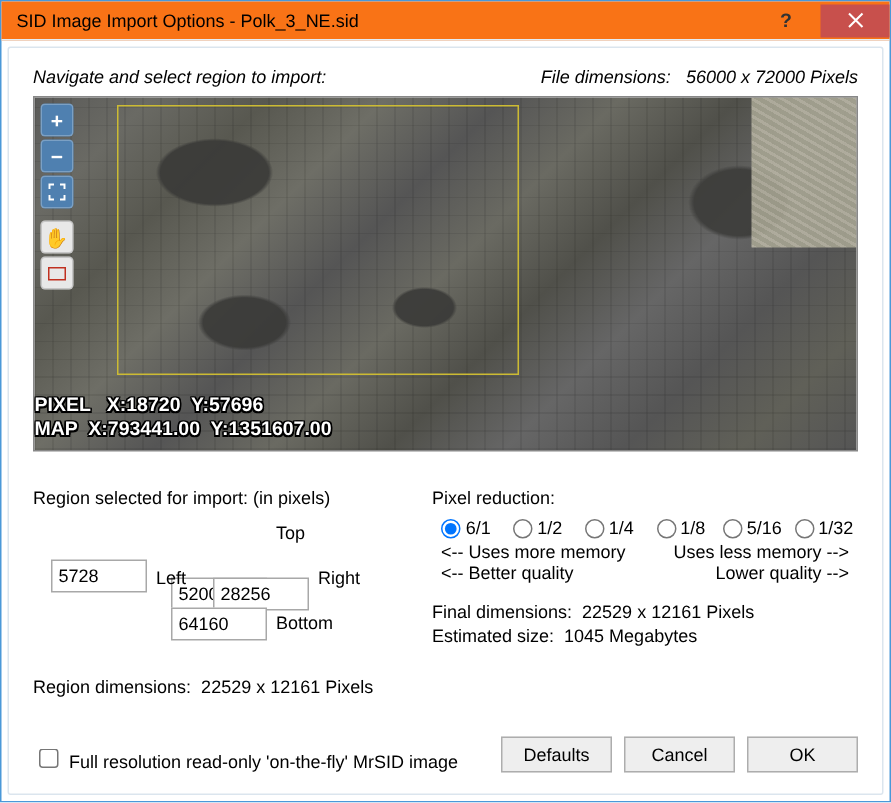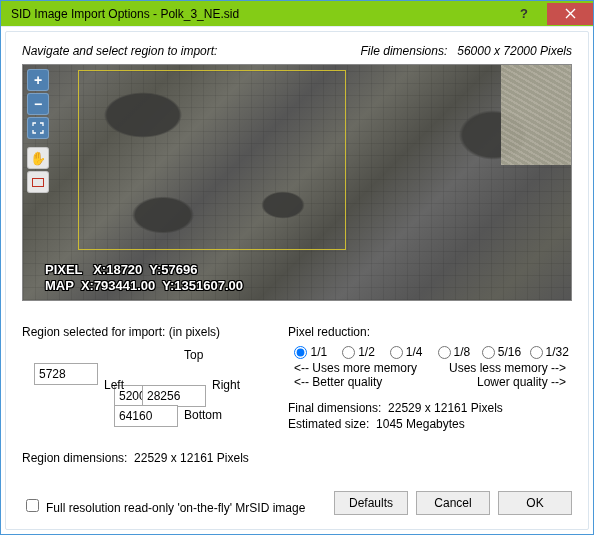--- a/index.html
+++ b/index.html
@@ -13,21 +13,21 @@
   .window {
     width: 594px;
     height: 535px;
     border: 1px solid #4a98d8;
     background: #fff;
     display: flex;
     flex-direction: column;
   }
   .titlebar {
     height: 30px;
-    background: #84cc16;
+    background: #f97316;
     border-bottom: 1px solid #e4ecf2;
     display: flex;
     align-items: center;
   }
   .titlebar-title {
     flex: 1;
     padding-left: 10px;
     color: #000;
     font-size: 12px;
   }
@@ -110,21 +110,21 @@
   .toolbtn.sep { margin-top:6px; }
   .hand-glyph{ font-size:13px;}
   .rect-glyph{ width:12px;height:9px;border:1.5px solid #c03020;}
   .sel-rect {
     position:absolute;
     border: 1px solid #ccbb33;
     left: 55px; top: 5px; width: 268px; height: 180px;
     z-index:3;
   }
   .readout {
-    position:absolute; left:22px; bottom:6px; z-index:6;
+    position:absolute; left:0; bottom:6px; z-index:6;
     font-family: Arial, sans-serif;
     font-weight: bold;
     color:#fff;
     text-shadow: -1px 0 #000,1px 0 #000,0 -1px #000,0 1px #000,-1px -1px #000,1px 1px #000,-1px 1px #000,1px -1px #000;
     font-size:13px;
     line-height:1.25;
     white-space:pre;
     margin-top:24px;
   }
   .panels { display:flex; gap:18px; margin-top:12px; }
@@ -137,21 +137,21 @@
   }
   .numbox{
     width:64px; height:22px;
     border:1px solid #a8a8a8;
     background:#fff; padding:2px 4px;
     text-align:left;
     font: inherit;
   }
   .coord-top{ position:absolute; left:92px; top:0;margin-top:40px;}
   .coord-top-lbl{ position:absolute; left:162px; top:3px;}
-  .coord-left{ position:absolute; left:12px; top:18px;}
+  .coord-left{ position:absolute; left:12px; top:28px;}
   .coord-left-lbl{ position:absolute; left:82px; top:33px;}
   .coord-right{ position:absolute; left:120px; top:40px;}
   .coord-right-lbl{ position:absolute; left:190px; top:33px;}
   .coord-bot{ position:absolute; left:92px; top:60px;}
   .coord-bot-lbl{ position:absolute; left:162px; top:63px;}
   .radio-row{ display:flex; gap:2px; align-items:center; margin:4px 0 2px;}
   .radio-item{ display:flex; align-items:center; gap:3px; flex:1; justify-content:center;}
   .radio-item input{ margin:0;}
   .mem-row{ display:flex; justify-content:space-between; font-size:12px; padding:0 6px;}
   .checkbox-row{ margin-top:14px; display:flex; align-items:flex-end; gap:4px;}
@@ -232,21 +232,21 @@
           <span>Region dimensions:</span>&nbsp;
           <span>22529 x 12161 Pixels</span>
         </div>
       </div>
 
       <div class="panel-right">
         <div class="panel-title">Pixel reduction:</div>
         <div class="radio-row">
           <label class="radio-item">
               <input type="radio" name="red" checked="" style="">
-              <span>1/1</span>
+              <span>6/1</span>
             </label>
           <label class="radio-item">
               <input type="radio" name="red" style="">
               <span>1/2</span>
             </label>
           <label class="radio-item">
               <input type="radio" name="red" style="">
               <span>1/4</span>
             </label>
           <label class="radio-item">

